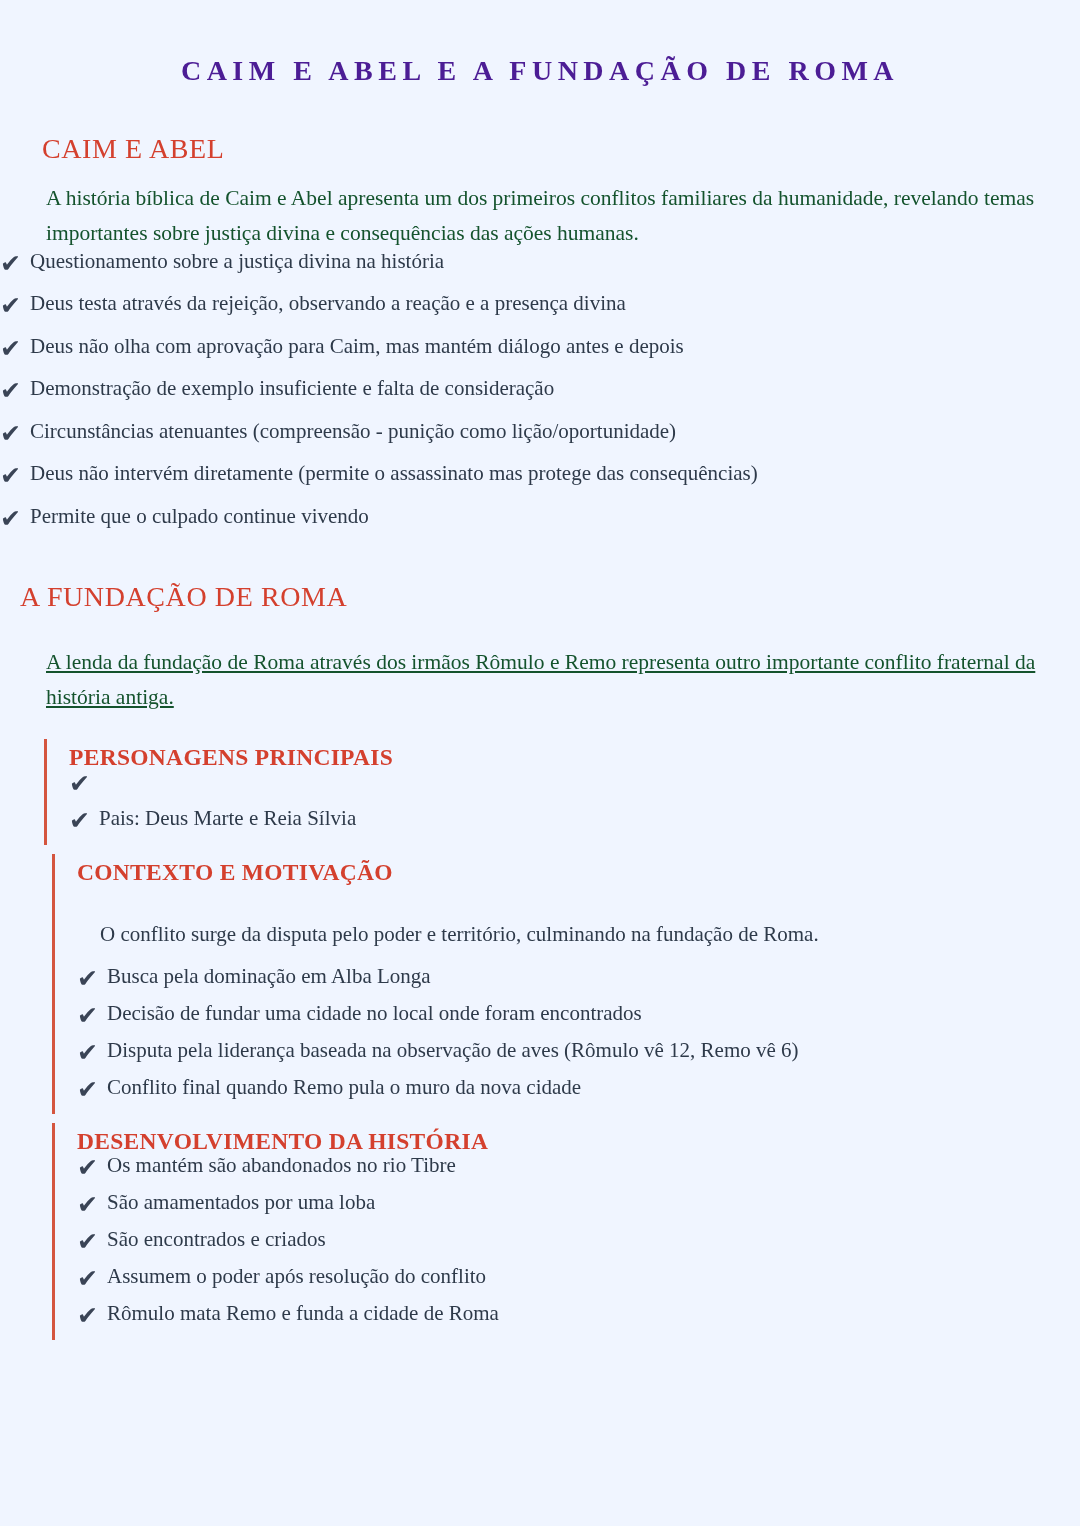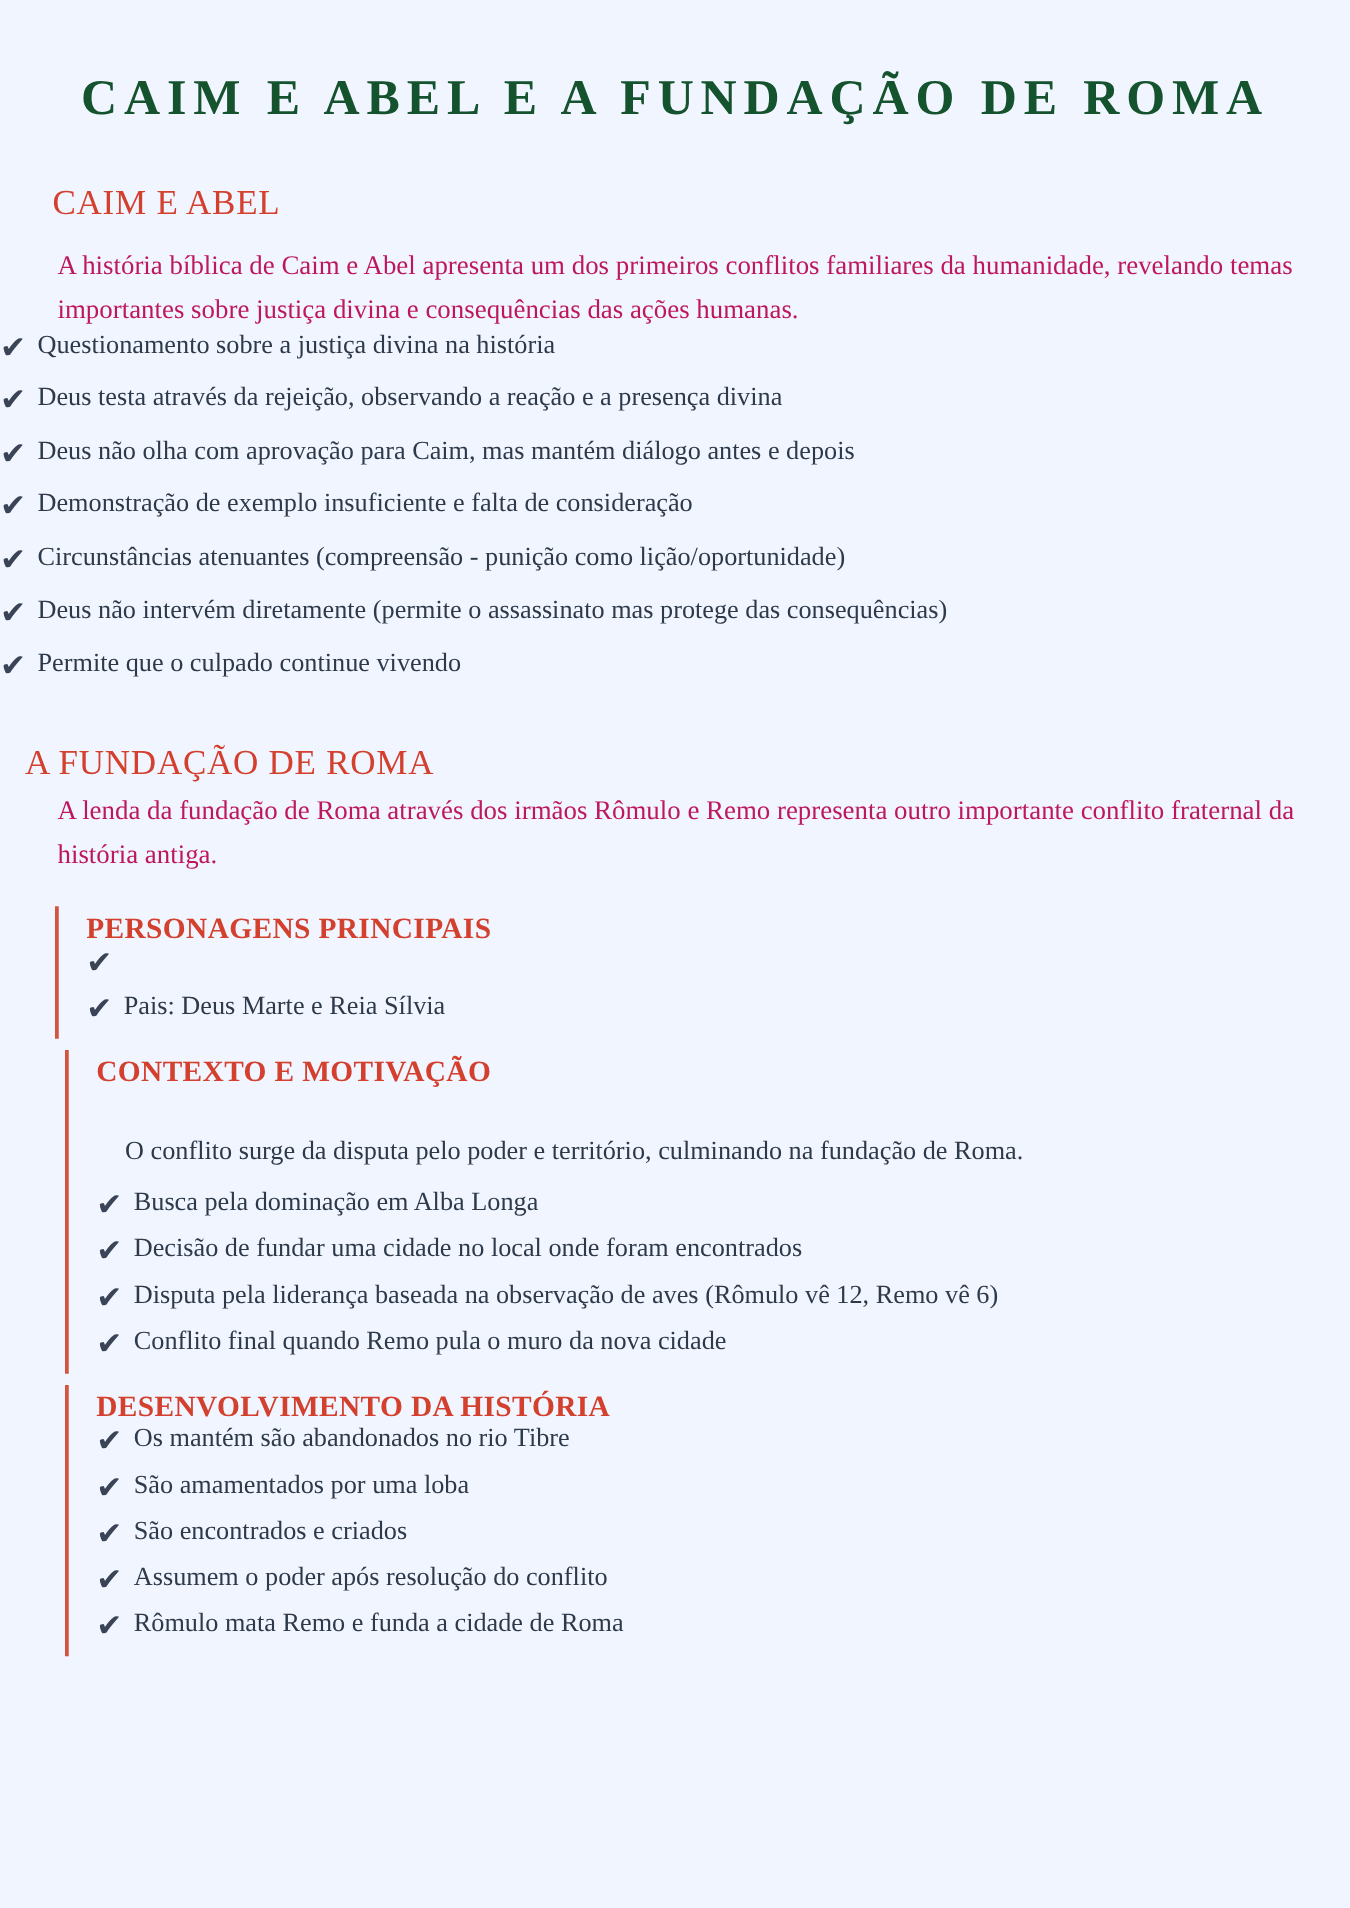--- a/index.html
+++ b/index.html
@@ -19,24 +19,24 @@
     width: 1080px;
     height: 1526px;
     box-sizing: border-box;
     padding: 0;
     position: relative;
   }
 
   
   .doc-title {
     text-align: center;
-    color: #14532d;
+    color: #4c1d95;
     font-family: "Liberation Serif", "DejaVu Serif", serif;
     font-weight: bold;
-    font-size: 40px;
+    font-size: 28px;
     letter-spacing: 5.5px;
     margin: 0;
     padding-top: 55px;
     line-height: 1.15;
     white-space: nowrap;
   }
 
   
   .section-heading {
     color: #d4402e;
@@ -47,32 +47,33 @@
     margin: 0;
     padding: 0;
   }
   .section-1-heading { padding-left: 42px; margin-top: 46px; }
   .section-2-heading { padding-left: 20px; margin-top: 33px; }
 
   
   .intro {
     font-size: 21.5px;
     line-height: 1.62;
-    color: #be185d;
+    color: #14532d;
     margin: 0;
     max-width: 1000px;
   }
   .intro-1 {
     padding-left: 46px;
     padding-right: 30px;
     margin-top: 16px;
   }
   .intro-2 {
     padding-left: 46px;
-    margin-top: 4px;
+    margin-top: 32px;
+    text-decoration: underline;
   }
 
   
   ul.check-list {
     list-style: none;
     margin: 0;
     padding: 0;
   }
   ul.check-list > li {
     display: flex;

